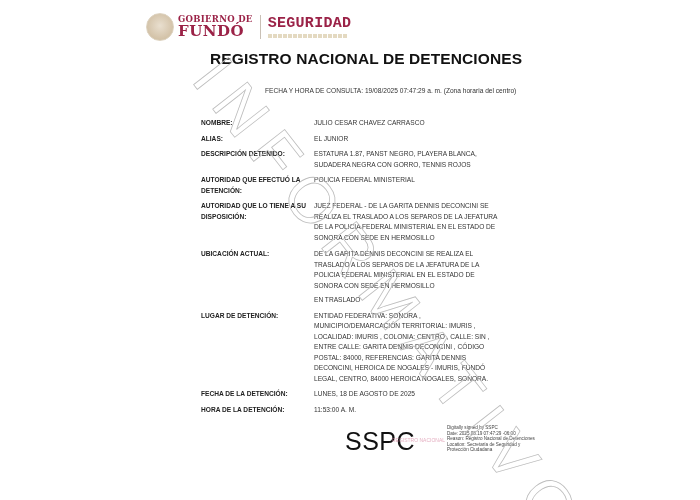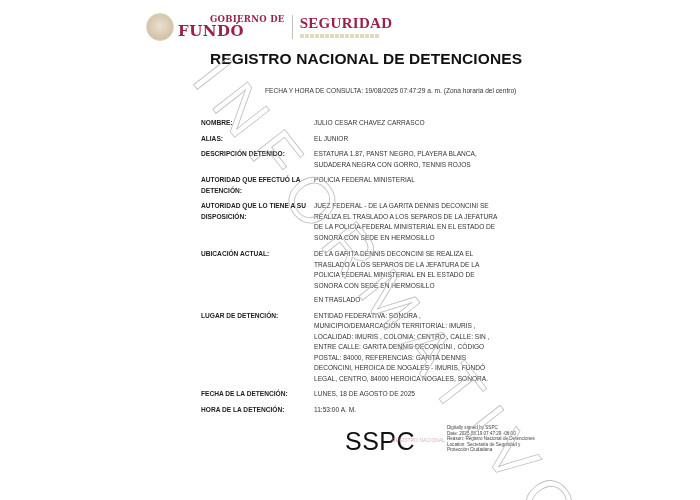--- a/index.html
+++ b/index.html
@@ -1,24 +1,24 @@
 <!DOCTYPE html>
 <html><head>
 <meta charset="utf-8">
 <style>
   html, body { margin:0; padding:0; background:#ffffff; }
   body { width:700px; height:500px; position:relative; overflow:hidden; font-family:"Liberation Sans", sans-serif; color:#222; }
   .header { position:absolute; left:146px; top:12px; height:30px; display:flex; align-items:center; }
   .seal { width:26px; height:26px; border-radius:50%; background:radial-gradient(circle at 50% 45%, #e9dfcf 0%, #d6c6ad 60%, #c9b898 100%); margin-right:4px; border:1px solid #ddd2bf; }
   .gob { display:flex; flex-direction:column; line-height:1; font-family:"DejaVu Serif", serif; color:#9b2247; }
-  .gob .l1 { font-size:8.5px; font-weight:bold; letter-spacing:0.3px;margin-left:32px; }
+  .gob .l1 { font-size:8.5px; font-weight:bold; letter-spacing:0.3px; }
   .gob .l2 { font-size:15px; font-weight:bold; letter-spacing:0.5px; }
   .vsep { width:1px; height:24px; background:#c9c0b6; margin:0 7px; }
   .seg { display:flex; flex-direction:column; line-height:1; }
-  .seg .s1 { font-family:Liberation Serif, serif; color:#9b2247; font-size:15px; font-weight:bold; letter-spacing:0.3px; }
+  .seg .s1 { font-family:Liberation Mono, monospace; color:#9b2247; font-size:15px; font-weight:bold; letter-spacing:0.3px; }
   .seg .s2 { height:4px; width:80px; margin-top:3px; background:repeating-linear-gradient(90deg,#d8c9a6 0 4px,#fff 4px 5px); opacity:.7; }
 
   .title { position:absolute; left:210px; top:50px; font-size:15.5px; font-weight:bold; color:#111; letter-spacing:0.1px; }
   .consulta { position:absolute; left:265px; top:87px; font-size:6.6px; color:#333; white-space:nowrap; }
 
   .rows { position:absolute; left:201px; top:118px; width:300px; font-size:6.6px; }
   .row { display:flex; margin-bottom:5px; }
   .lbl { width:113px; font-weight:bold; color:#222; line-height:10.5px; flex-shrink:0; }
   .val { width:190px; color:#333; line-height:10.5px; }
   .val p { margin:0; }

